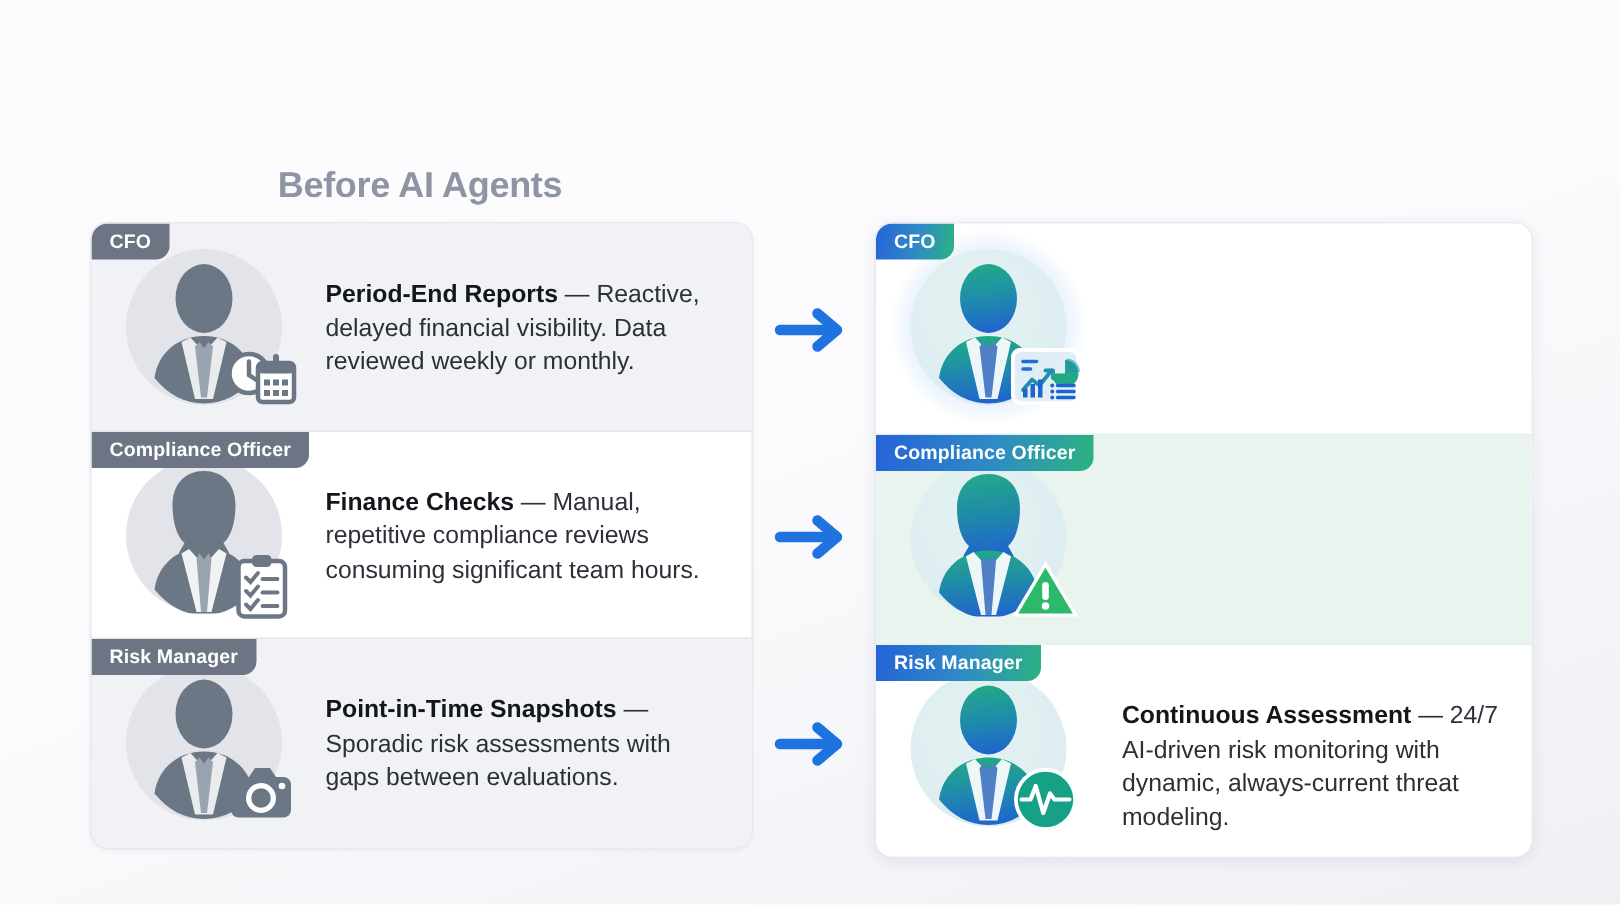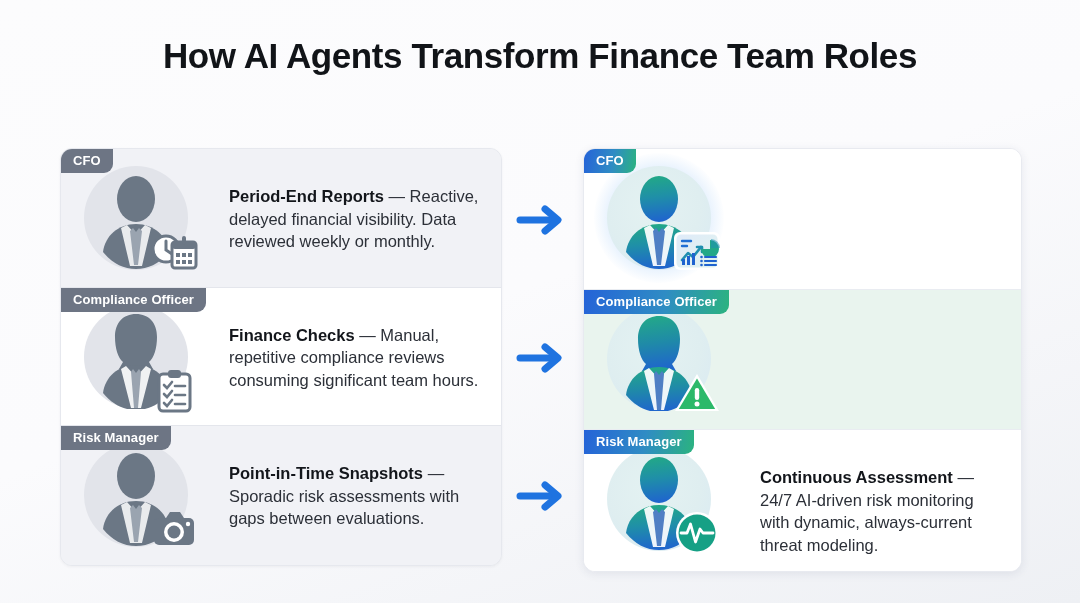--- a/index.html
+++ b/index.html
@@ -80,39 +80,39 @@
   .avatar svg{position:absolute;left:0;top:0;width:104px;height:104px;}
 
   .badge-icon{
     position:absolute;right:-10px;bottom:-4px;width:48px;height:46px;
   }
   .badge-icon svg{width:100%;height:100%;display:block;}
 
   
   .rowtext{
     flex:1;padding:36px 20px 0 6px;
-    font-size:16.5px;line-height:22.6px;color:#2c3038;margin-left:12px;
+    font-size:16.5px;line-height:22.6px;color:#2c3038;
   }
   .panel.right .rowtext{padding-left:14px;padding-right:22px;}
   .rowtext b{font-weight:bold;color:#13161b;}
 
   
   .arrow{position:absolute;left:515px;width:52px;height:34px;}
   .arrow svg{width:100%;height:100%;display:block;}
   .arrow.a1{top:203px;}
   .arrow.a2{top:341px;}
   .arrow.a3{top:479px;}
 </style>
 </head>
 <body>
 
 <div class="page">
 
-  <div class="title">How AI Agents Transform Finance Team Roles</div>
-
+
+  <div class="col-head left">Before AI Agents</div>
 
   <div class="panel left">
 
     <div class="row l1">
       <div class="badge gray">CFO</div>
       <div class="avatar-wrap">
         <div class="avatar">
           <div class="halo gray"></div>
           <svg viewBox="0 0 104 104">
             <g fill="#6b7785">

